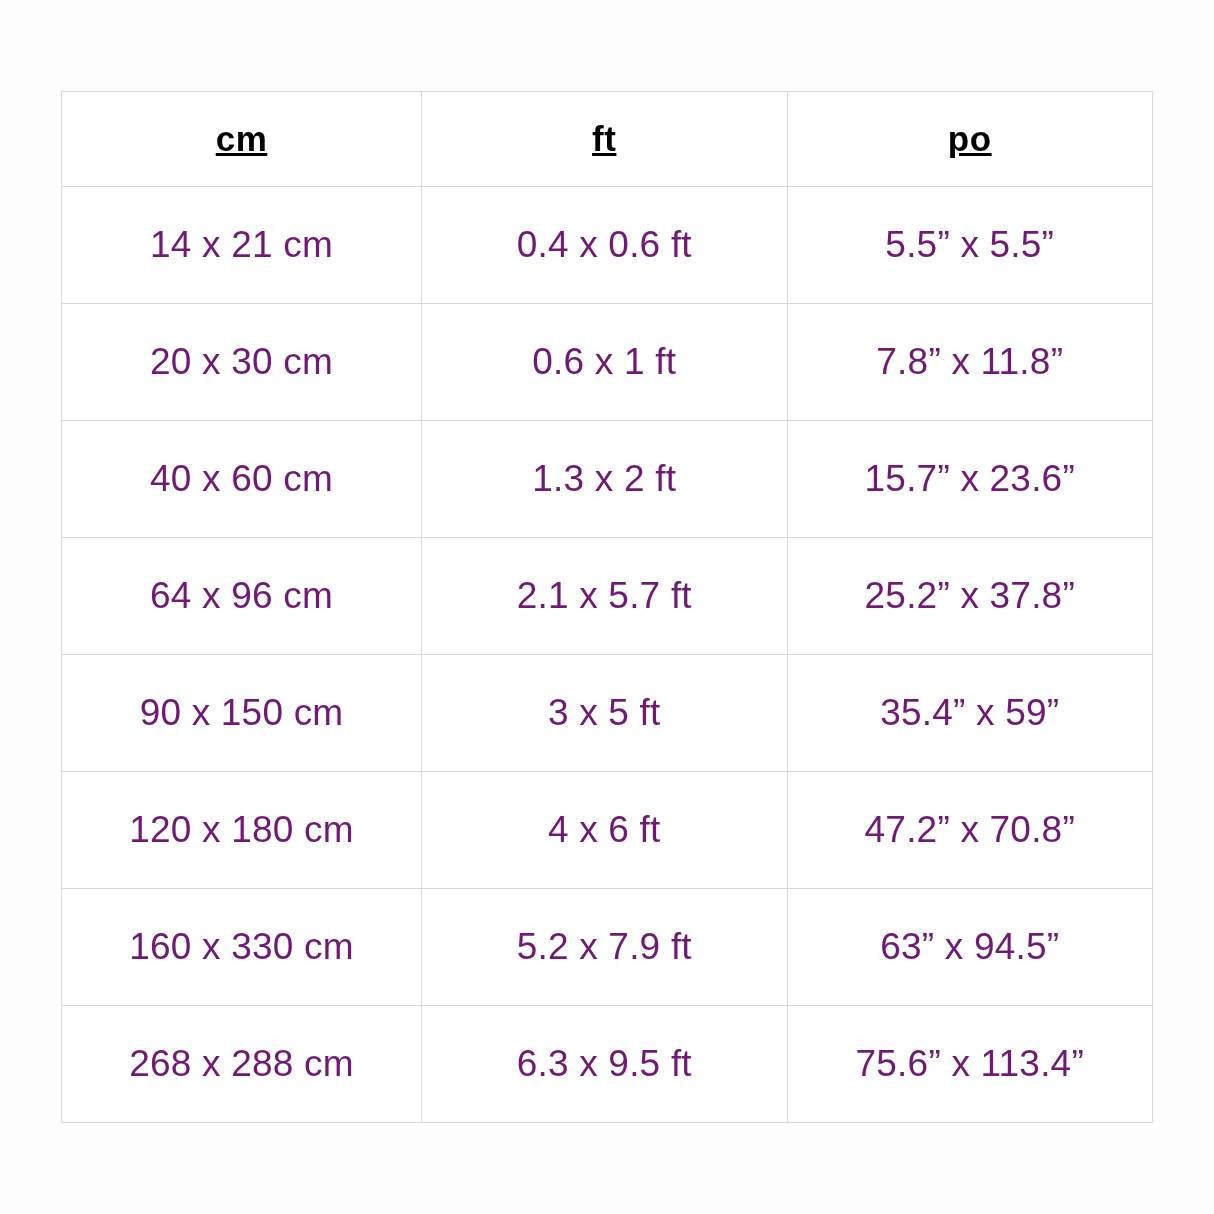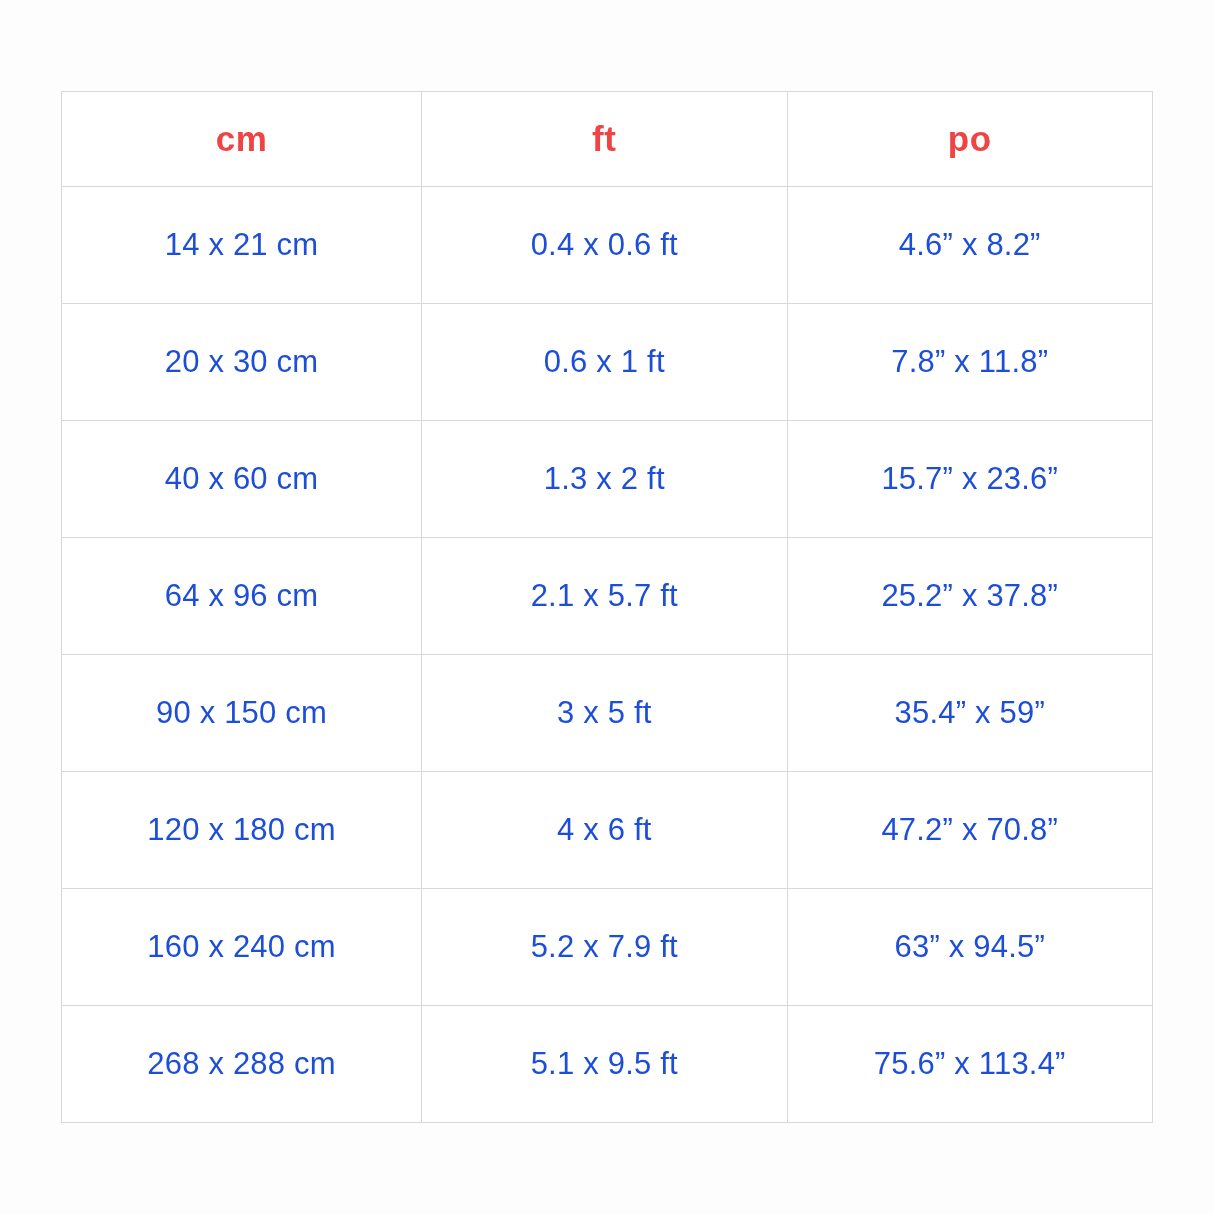--- a/index.html
+++ b/index.html
@@ -42,27 +42,28 @@
     text-align: center;
     vertical-align: middle;
     padding: 0;
     background: #ffffff;
   }
   table.size-table thead th {
     height: 94px;
     font-size: 35px;
     font-weight: 700;
     letter-spacing: 0.5px;
-    color: #ef4444;
+    color: #000000;
+    text-decoration: underline;
   }
   table.size-table tbody td {
     height: 94px;
-    font-size: 31px;
+    font-size: 37px;
     font-weight: 400;
-    color: #1d4ed8;
+    color: #701a75;
     letter-spacing: 0.2px;
   }
 </style>
 </head>
 <body>
 
 <div class="page">
   <div class="table-wrap">
     <table class="size-table">
       <colgroup>
@@ -74,21 +75,21 @@
         <tr>
           <th>cm</th>
           <th>ft</th>
           <th>po</th>
         </tr>
       </thead>
       <tbody>
         <tr>
           <td>14 x 21 cm</td>
           <td>0.4 x 0.6 ft</td>
-          <td>4.6” x 8.2”</td>
+          <td>5.5” x 5.5”</td>
         </tr>
         <tr>
           <td>20 x 30 cm</td>
           <td>0.6 x 1 ft</td>
           <td>7.8” x 11.8”</td>
         </tr>
         <tr>
           <td>40 x 60 cm</td>
           <td>1.3 x 2 ft</td>
           <td>15.7” x 23.6”</td>
@@ -102,25 +103,25 @@
           <td>90 x 150 cm</td>
           <td>3 x 5 ft</td>
           <td>35.4” x 59”</td>
         </tr>
         <tr>
           <td>120 x 180 cm</td>
           <td>4 x 6 ft</td>
           <td>47.2” x 70.8”</td>
         </tr>
         <tr>
-          <td>160 x 240 cm</td>
+          <td>160 x 330 cm</td>
           <td>5.2 x 7.9 ft</td>
           <td>63” x 94.5”</td>
         </tr>
         <tr>
           <td>268 x 288 cm</td>
-          <td>5.1 x 9.5 ft</td>
+          <td>6.3 x 9.5 ft</td>
           <td>75.6” x 113.4”</td>
         </tr>
       </tbody>
     </table>
   </div>
 </div>
 
 </body></html>

